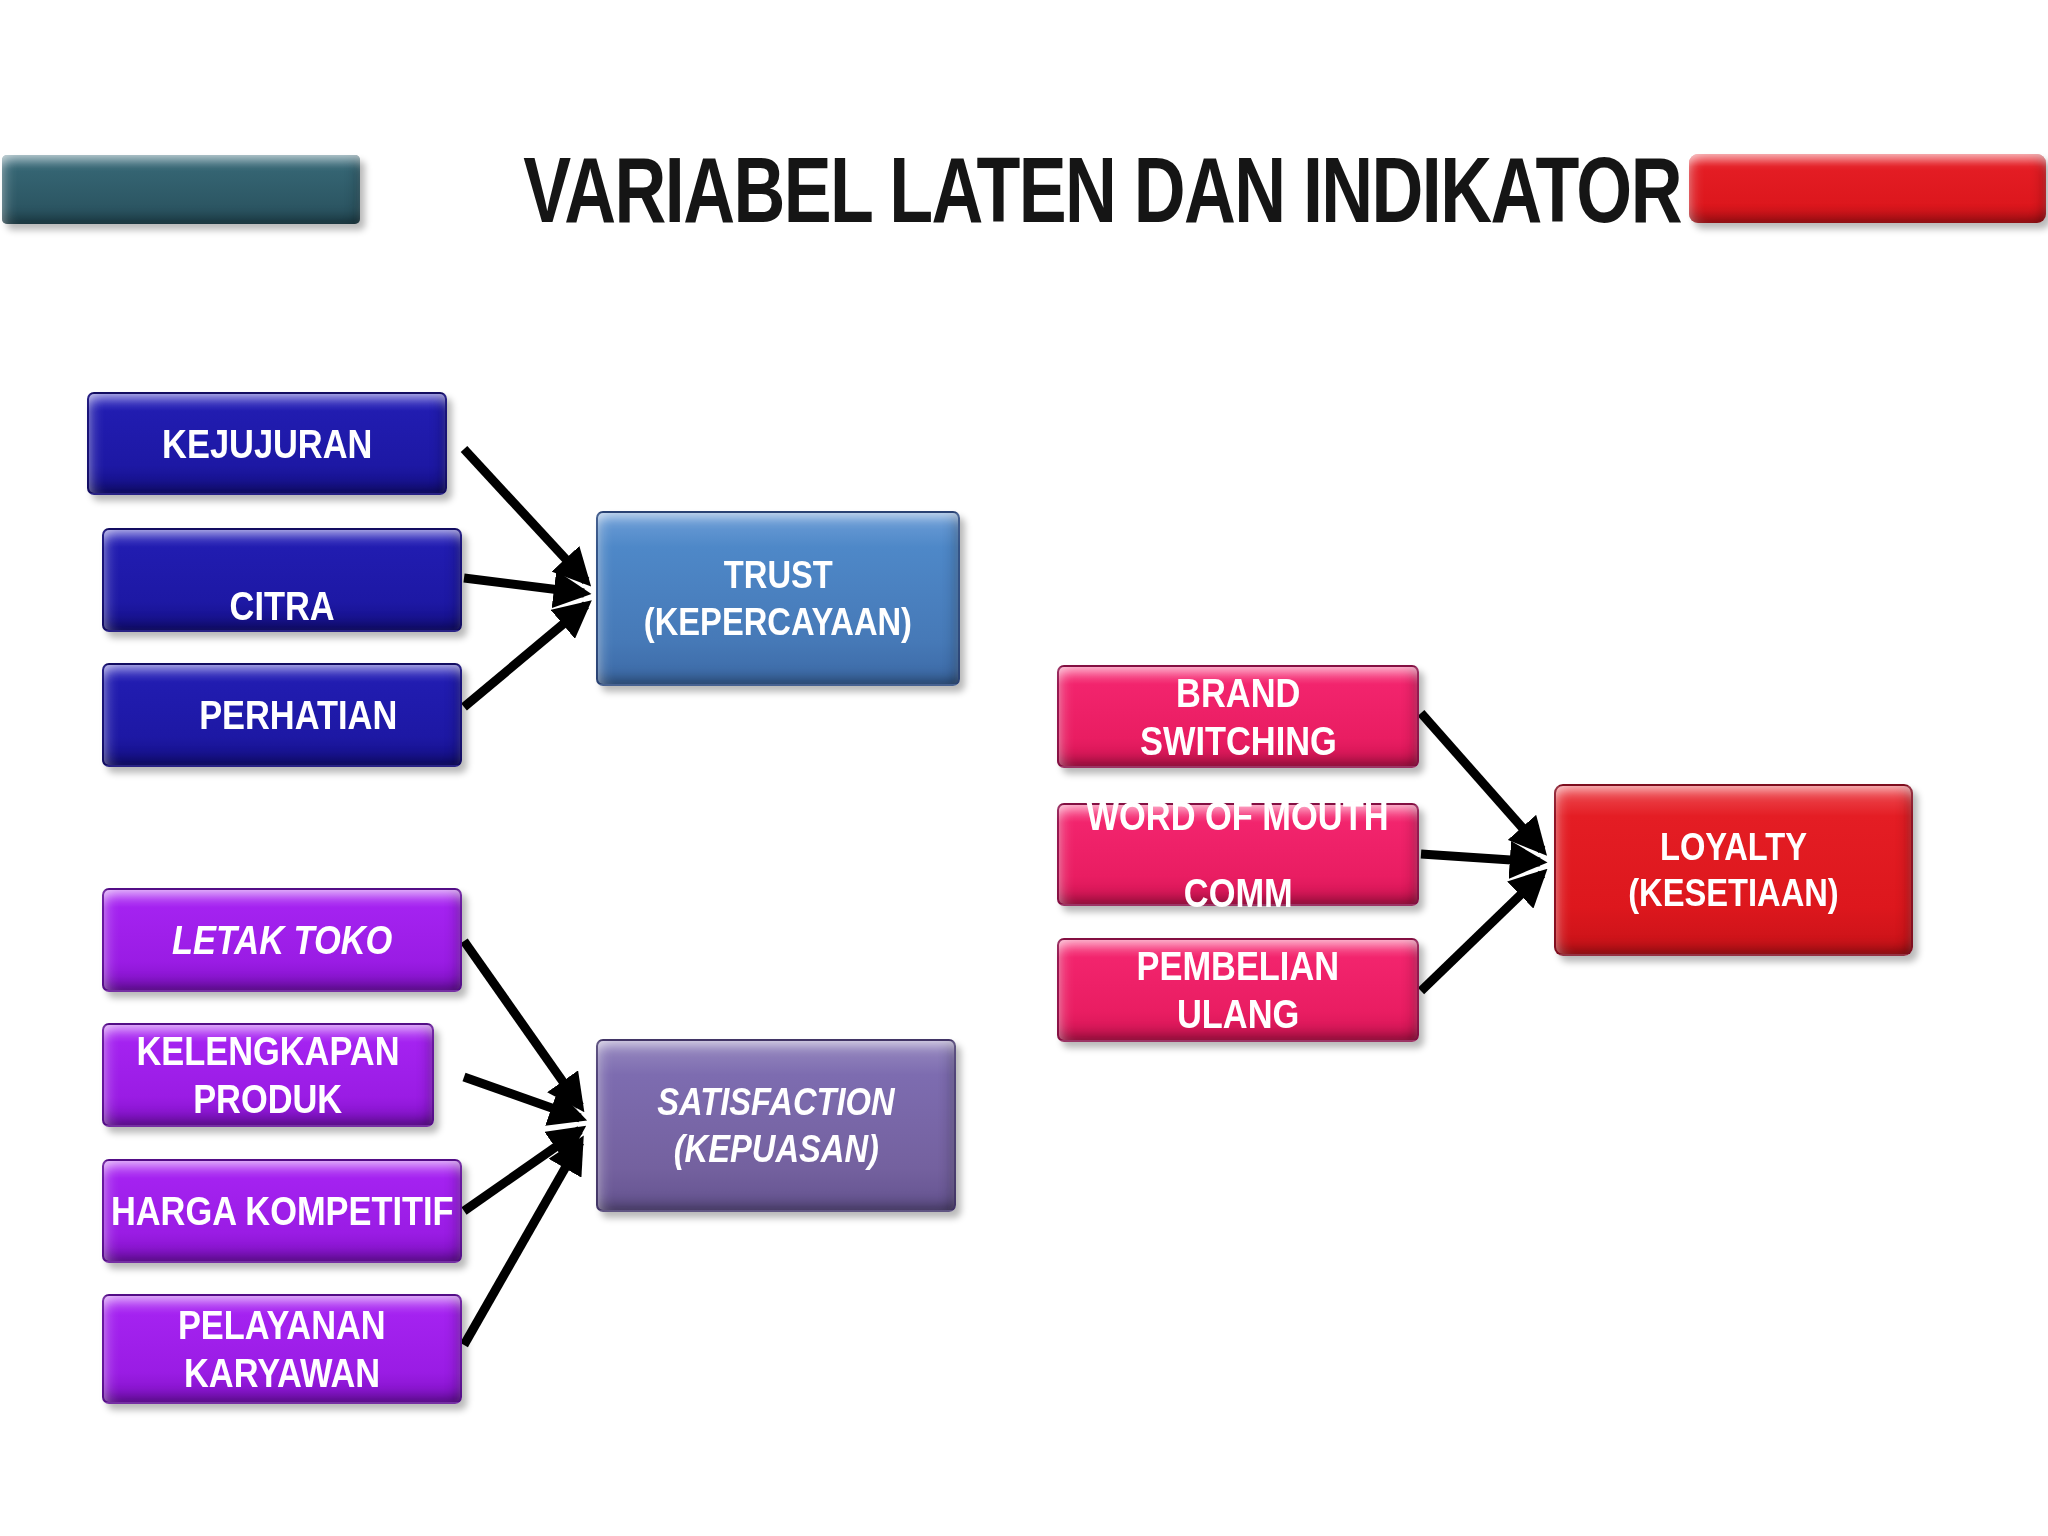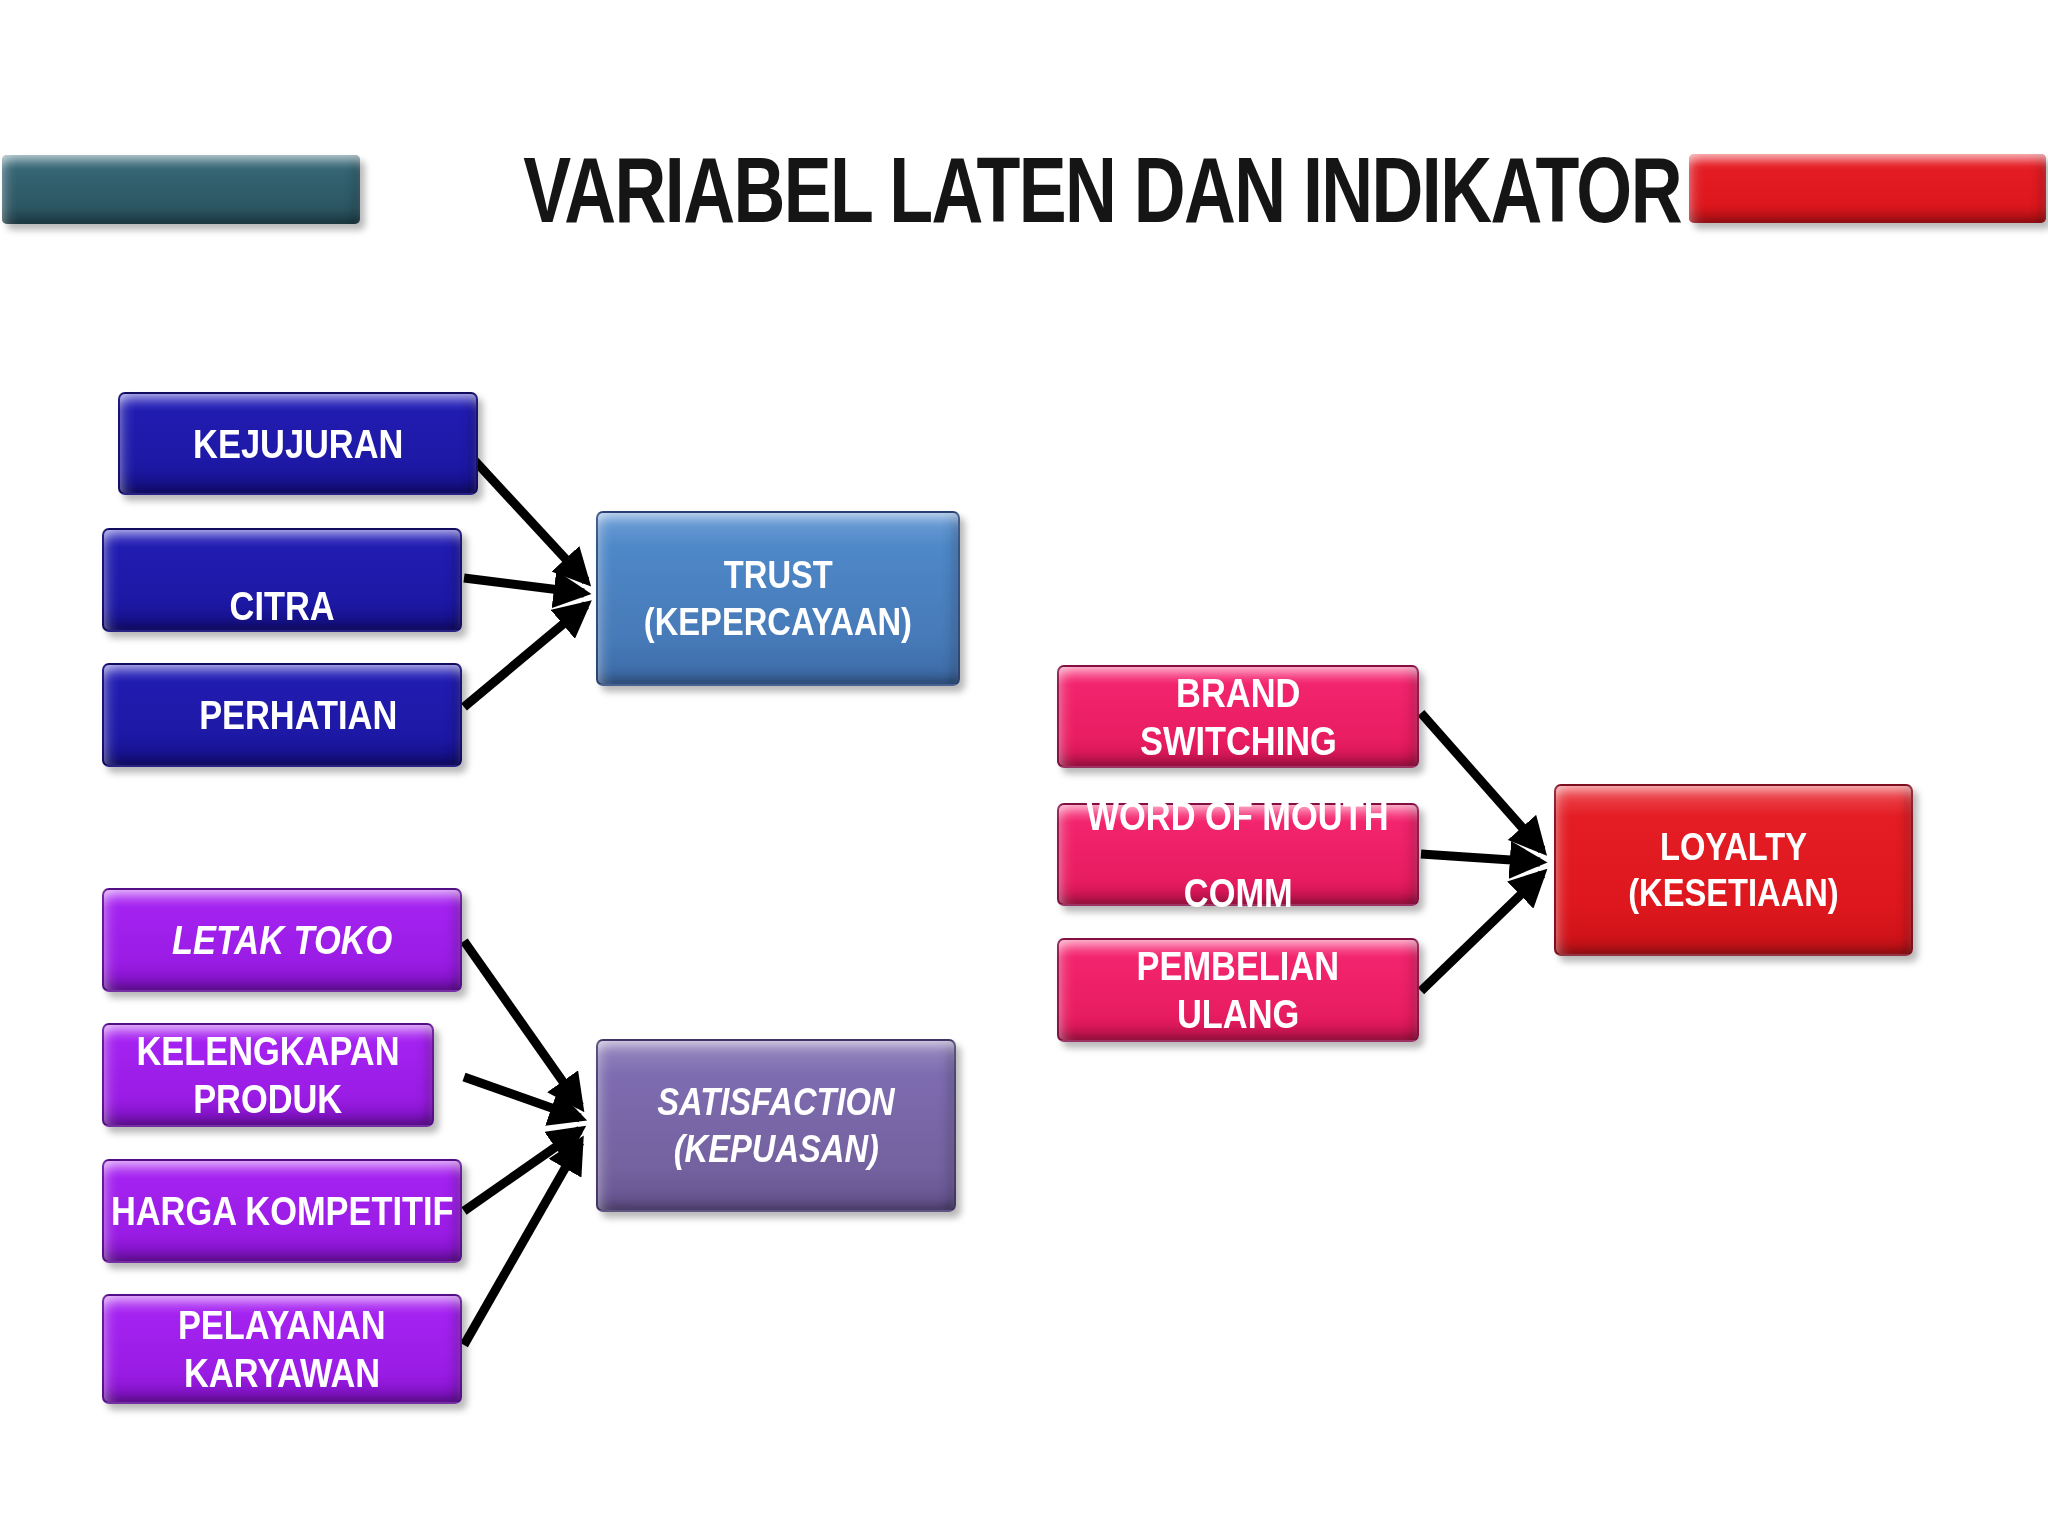--- a/index.html
+++ b/index.html
@@ -39,21 +39,21 @@
   .indicator{font-size:40px;}
   .indicator .ln{line-height:1.20;}
   .latent{font-size:38px;}
   .latent .ln{line-height:1.22;}
   
   .navy   {background:linear-gradient(180deg,#3b35c4 0%,#211cb0 18%,#1d18a4 72%,#140f85 100%);}
   .steel  {background:linear-gradient(180deg,#6f9fd8 0%,#4e88c8 20%,#4679b7 75%,#3c69a5 100%);}
   .violet {background:linear-gradient(180deg,#bb4bf6 0%,#a422f0 18%,#9a1ce4 72%,#8011c4 100%);}
   .plum   {background:linear-gradient(180deg,#988ac0 0%,#7d6cb0 20%,#74619f 75%,#64538f 100%);font-style:italic;}
   .pink   {background:linear-gradient(180deg,#fb5590 0%,#f2246d 18%,#e91d62 72%,#d01453 100%);}
-  .redbox {background:linear-gradient(180deg,#ef5157 0%,#e41d24 18%,#dd171d 72%,#c81218 100%);}
+  .redbox {background:linear-gradient(180deg,#ef5157 0%,#e41d24 18%,#dd171d 72%,#c81218 100%);border-radius:9px;}
   .tealbar{background:linear-gradient(180deg,#54808e 0%,#356573 20%,#2c5663 75%,#234a56 100%);}
   
   .arrows{position:absolute;left:0;top:0;pointer-events:none;}
 </style>
 </head>
 <body>
 
 <div class="bar tealbar bevel" style="left:2px;top:155px;width:358px;"></div>
 
 <div class="title-wrap">
@@ -76,21 +76,21 @@
   <line x1="464" y1="941" x2="580" y2="1106" stroke="#000" stroke-width="9" marker-end="url(#ah)"></line>
   <line x1="464" y1="1077" x2="580" y2="1118" stroke="#000" stroke-width="9" marker-end="url(#ah)"></line>
   <line x1="464" y1="1211" x2="580" y2="1130" stroke="#000" stroke-width="9" marker-end="url(#ah)"></line>
   <line x1="464" y1="1345" x2="580" y2="1142" stroke="#000" stroke-width="9" marker-end="url(#ah)"></line>
 
   <line x1="1421" y1="713" x2="1542" y2="850" stroke="#000" stroke-width="9" marker-end="url(#ah)"></line>
   <line x1="1421" y1="854" x2="1540" y2="862" stroke="#000" stroke-width="9" marker-end="url(#ah)"></line>
   <line x1="1421" y1="991" x2="1542" y2="874" stroke="#000" stroke-width="9" marker-end="url(#ah)"></line>
 </svg>
 
-<div class="box indicator navy bevel" style="left:118px;top:392px;width:360px;height:103px;">
+<div class="box indicator navy bevel" style="left:87px;top:392px;width:360px;height:103px;">
   <span class="ln">KEJUJURAN</span>
 </div>
 <div class="box indicator navy bevel" style="left:102px;top:528px;width:360px;height:104px;justify-content:flex-end;">
   <span class="ln">CITRA</span>
 </div>
 <div class="box indicator navy bevel" style="left:102px;top:663px;width:360px;height:104px;padding-left:32px;">
   <span class="ln">PERHATIAN</span>
 </div>
 
 <div class="box latent steel bevel" style="left:596px;top:511px;width:364px;height:175px;">

